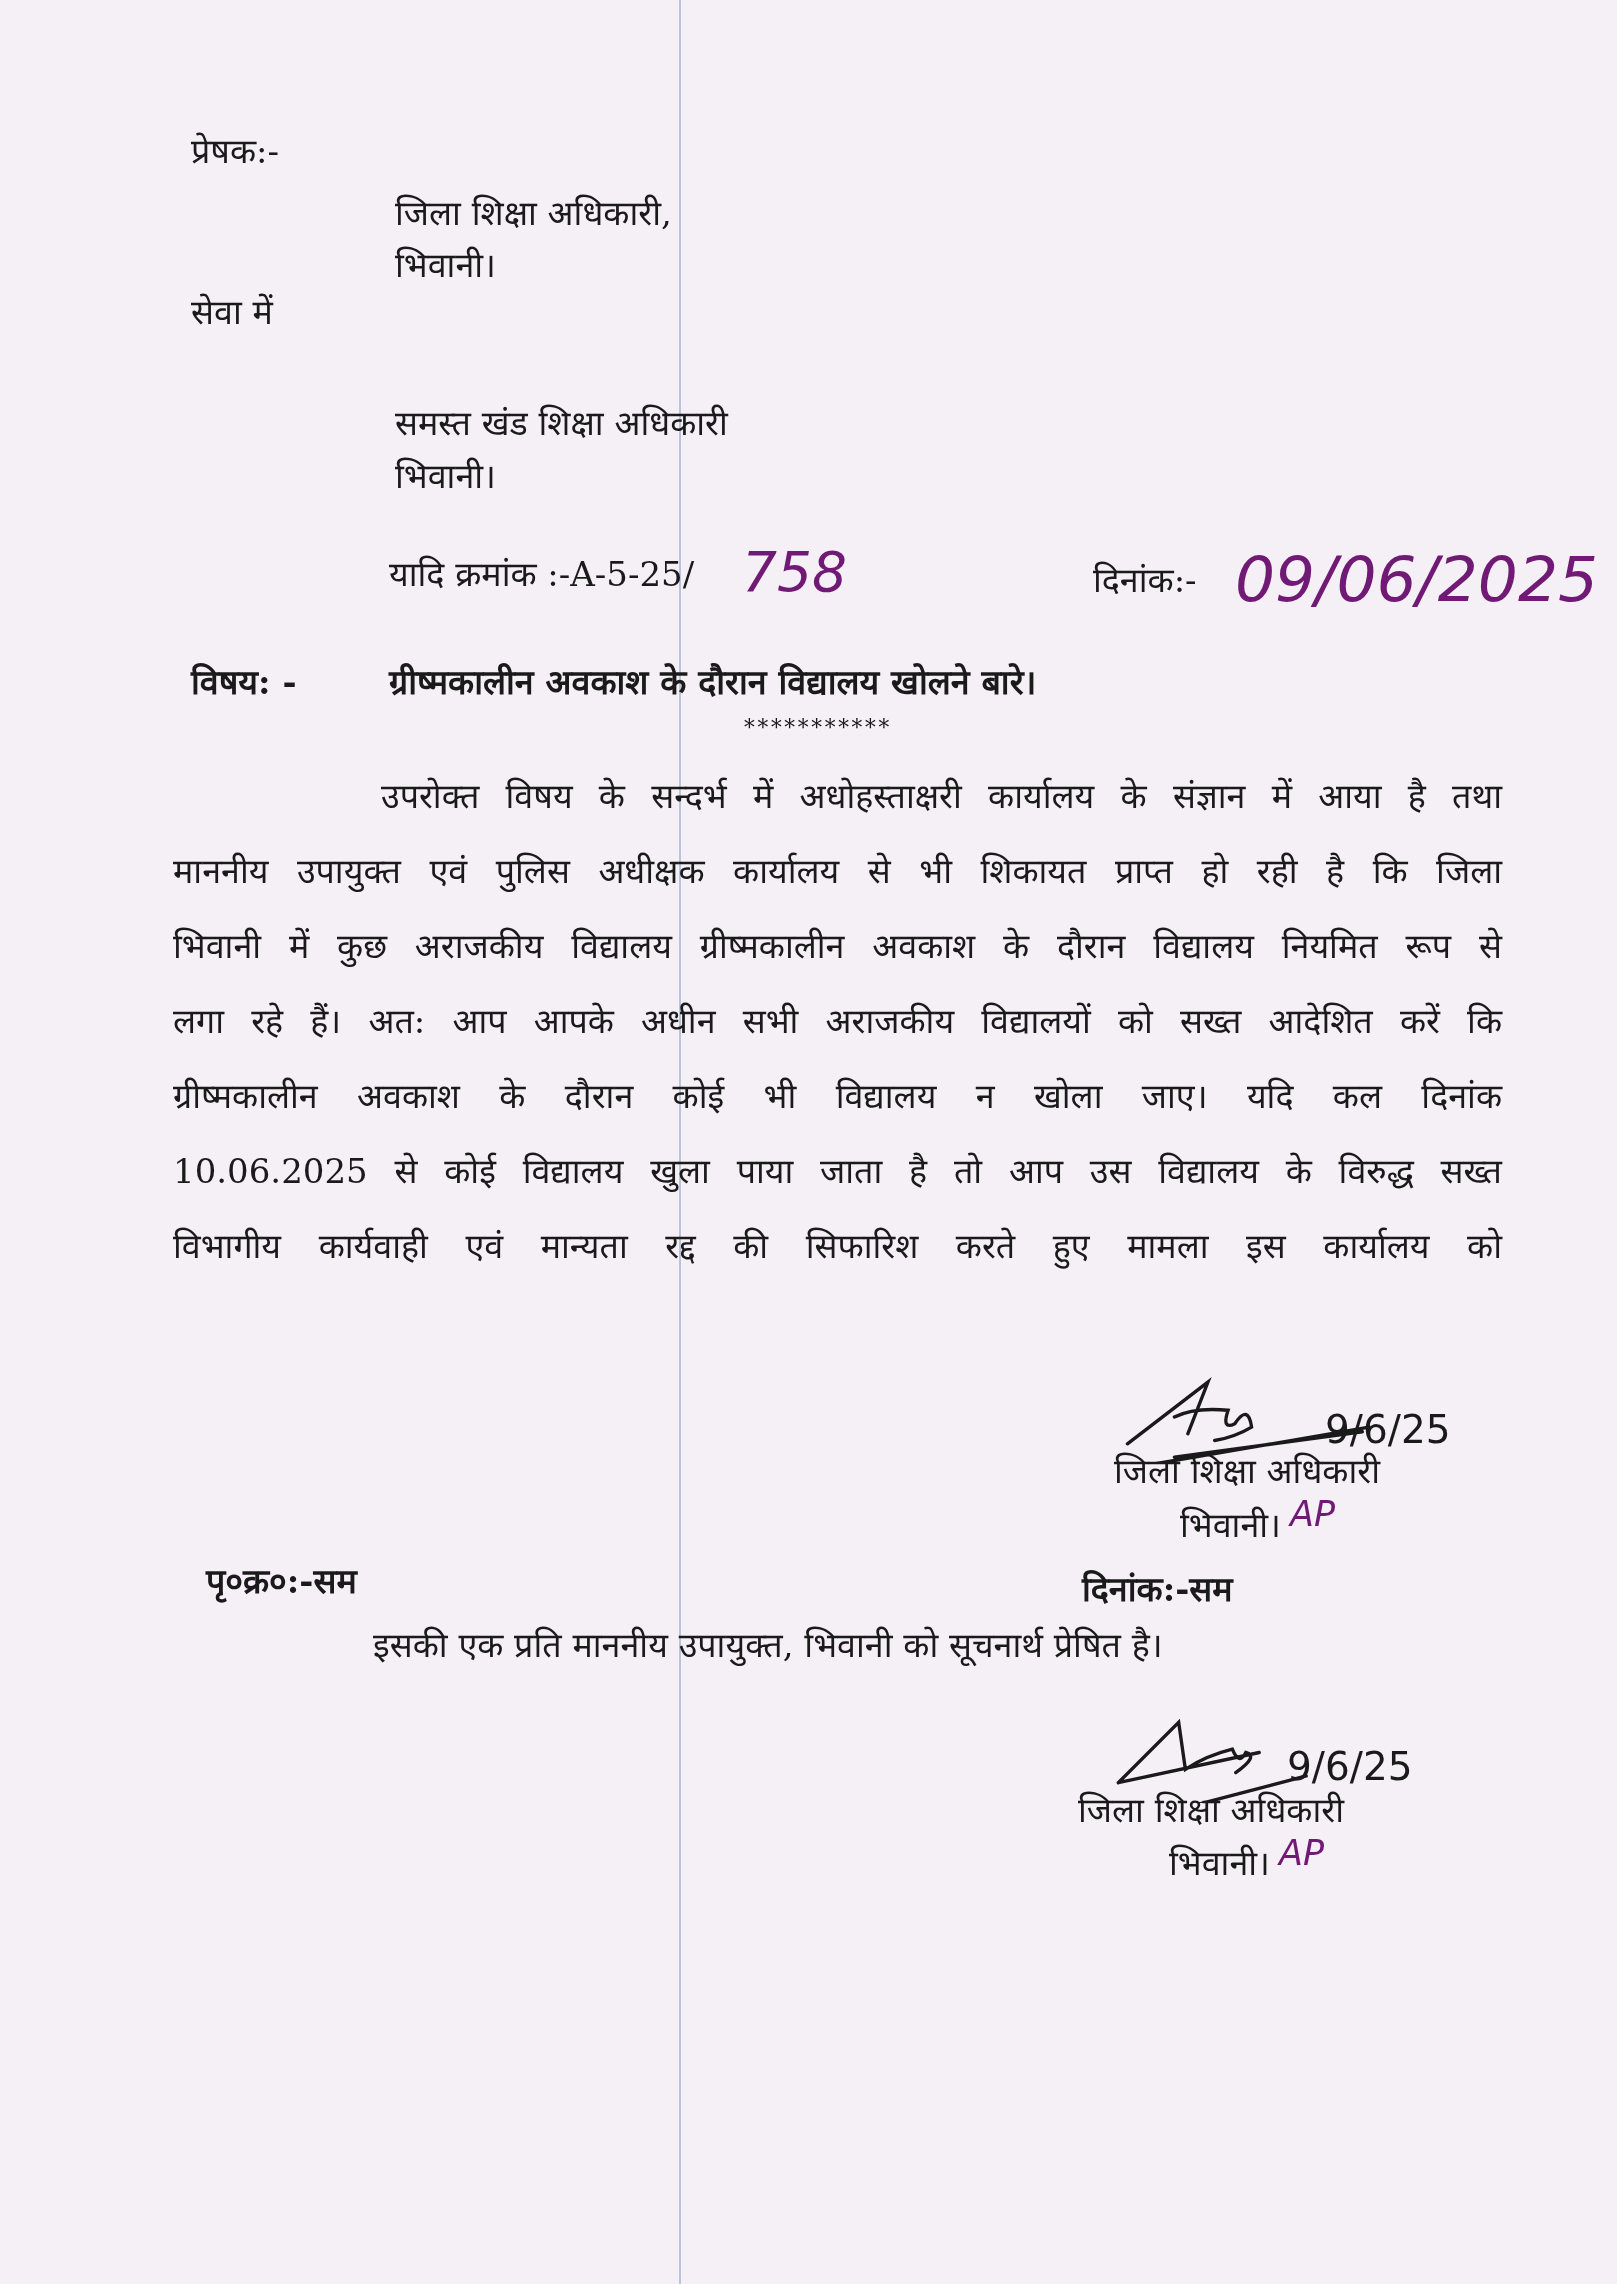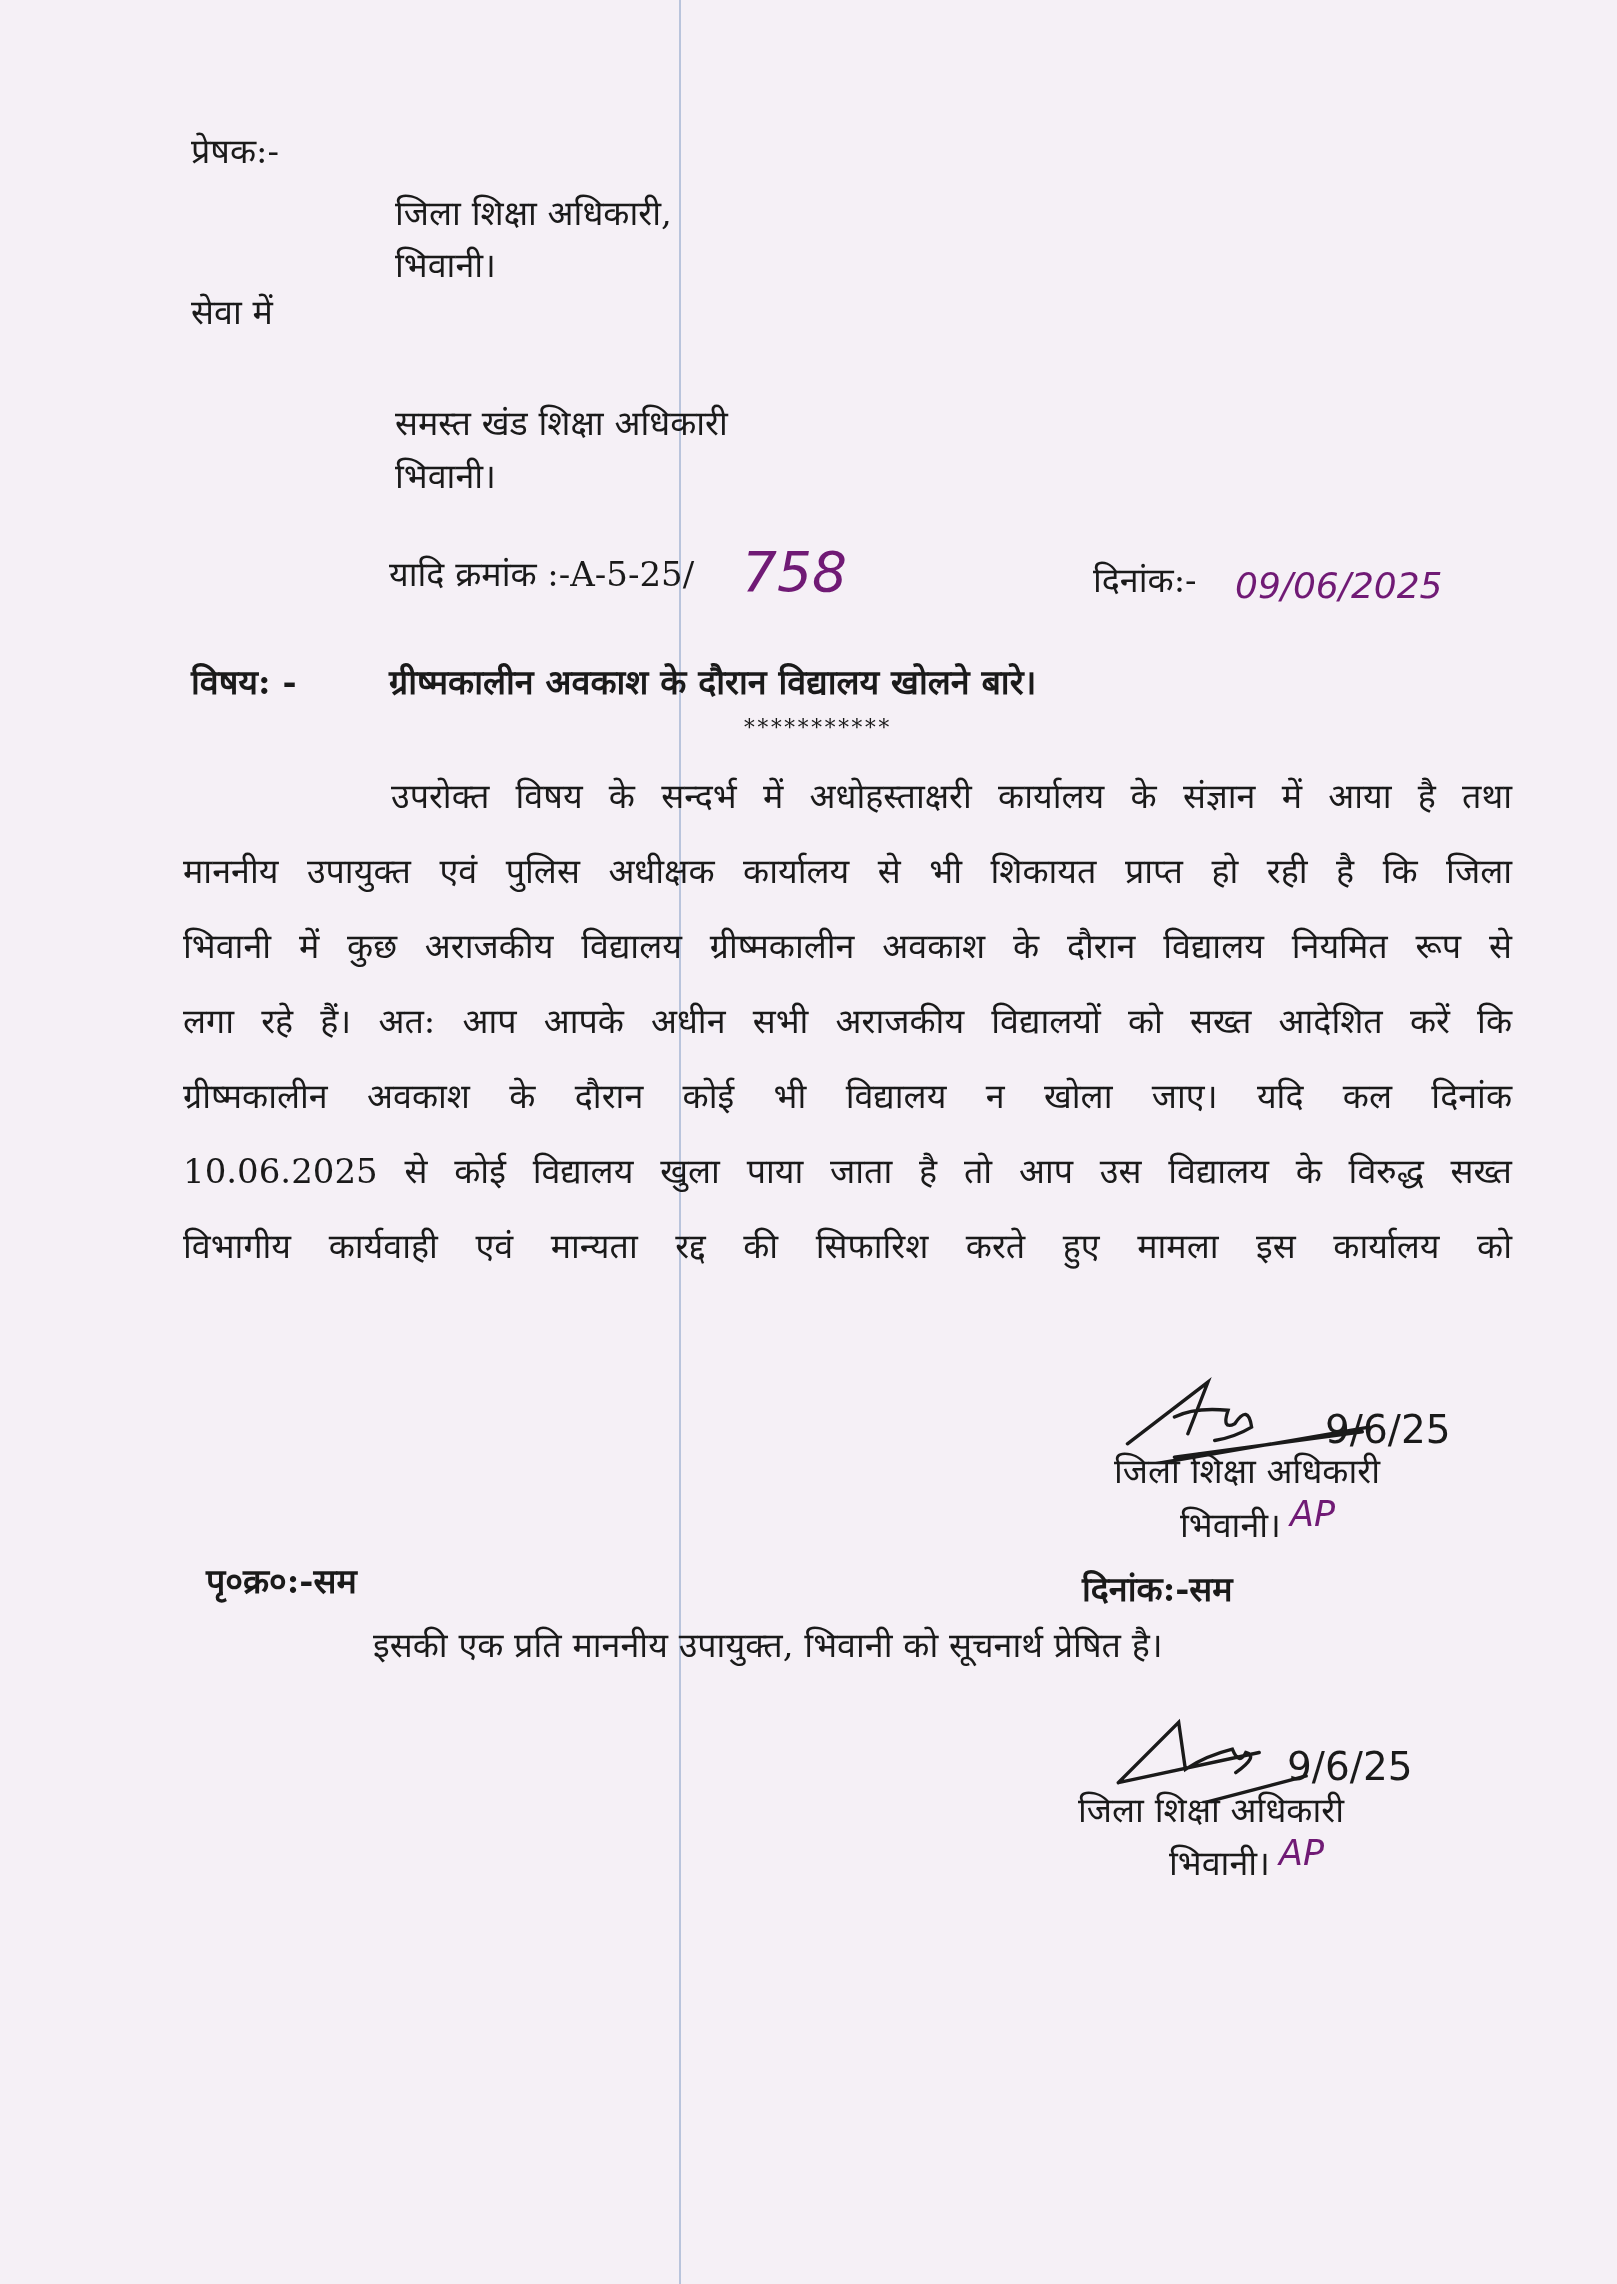--- a/index.html
+++ b/index.html
@@ -15,21 +15,21 @@
     background: #b9c4dc;
   }
   .abs { position: absolute; white-space: nowrap; }
   .t { font-size: 34px; line-height: 1; }
   .bold { font-weight: bold; }
   .hand {
     font-family: "DejaVu Sans", sans-serif;
     color: #701a75; font-style: italic;
   }
   .para {
-    position: absolute; left: 183px; top: 759px; width: 1329px;
+    position: absolute; left: 173px; top: 759px; width: 1329px;
     font-size: 34px; line-height: 75px; text-align: justify;
   }
   .para .line { display: block; text-align: justify; text-align-last: justify; height: 75px; }
   .para .line.first { text-indent: 208px; }
   .para .line.last { text-align-last: left; }
   .sig { position: absolute; }
 </style>
 </head>
 <body>
 
@@ -39,21 +39,21 @@
 <div class="abs t" style="left:395px; top:196px;">जिला शिक्षा अधिकारी,</div>
 <div class="abs t" style="left:395px; top:248px;">भिवानी।</div>
 
 <div class="abs t" style="left:191px; top:295px;">सेवा में</div>
 <div class="abs t" style="left:395px; top:406px;">समस्त खंड शिक्षा अधिकारी</div>
 <div class="abs t" style="left:395px; top:459px;">भिवानी।</div>
 
 <div class="abs t" style="left:389px; top:557px;">यादि क्रमांक :-A-5-25/</div>
 <div class="abs hand" style="left:742px; top:540px; font-size:55px;">758</div>
 <div class="abs t" style="left:1093px; top:563px;">दिनांक:-</div>
-<div class="abs hand" style="left:1235px; top:565px; font-size:36px;">09/06/2025</div>
+<div class="abs hand" style="left:1235px; top:543px; font-size:63px;">09/06/2025</div>
 
 <div class="abs t bold" style="left:191px; top:665px;">विषय: -</div>
 <div class="abs t bold" style="left:389px; top:665px;">ग्रीष्मकालीन अवकाश के दौरान विद्यालय खोलने बारे।</div>
 <div class="abs" style="left:744px; top:715px; font-size:21.5px; letter-spacing:2.7px;">***********</div>
 
 <div class="para">
   <span class="line first">उपरोक्त विषय के सन्दर्भ में अधोहस्ताक्षरी कार्यालय के संज्ञान में आया है तथा</span>
   <span class="line">माननीय उपायुक्त एवं पुलिस अधीक्षक कार्यालय से भी शिकायत प्राप्त हो रही है कि जिला</span>
   <span class="line">भिवानी में कुछ अराजकीय विद्यालय ग्रीष्मकालीन अवकाश के दौरान विद्यालय नियमित रूप से</span>
   <span class="line">लगा रहे हैं। अत: आप आपके अधीन सभी अराजकीय विद्यालयों को सख्त आदेशित करें कि</span>

